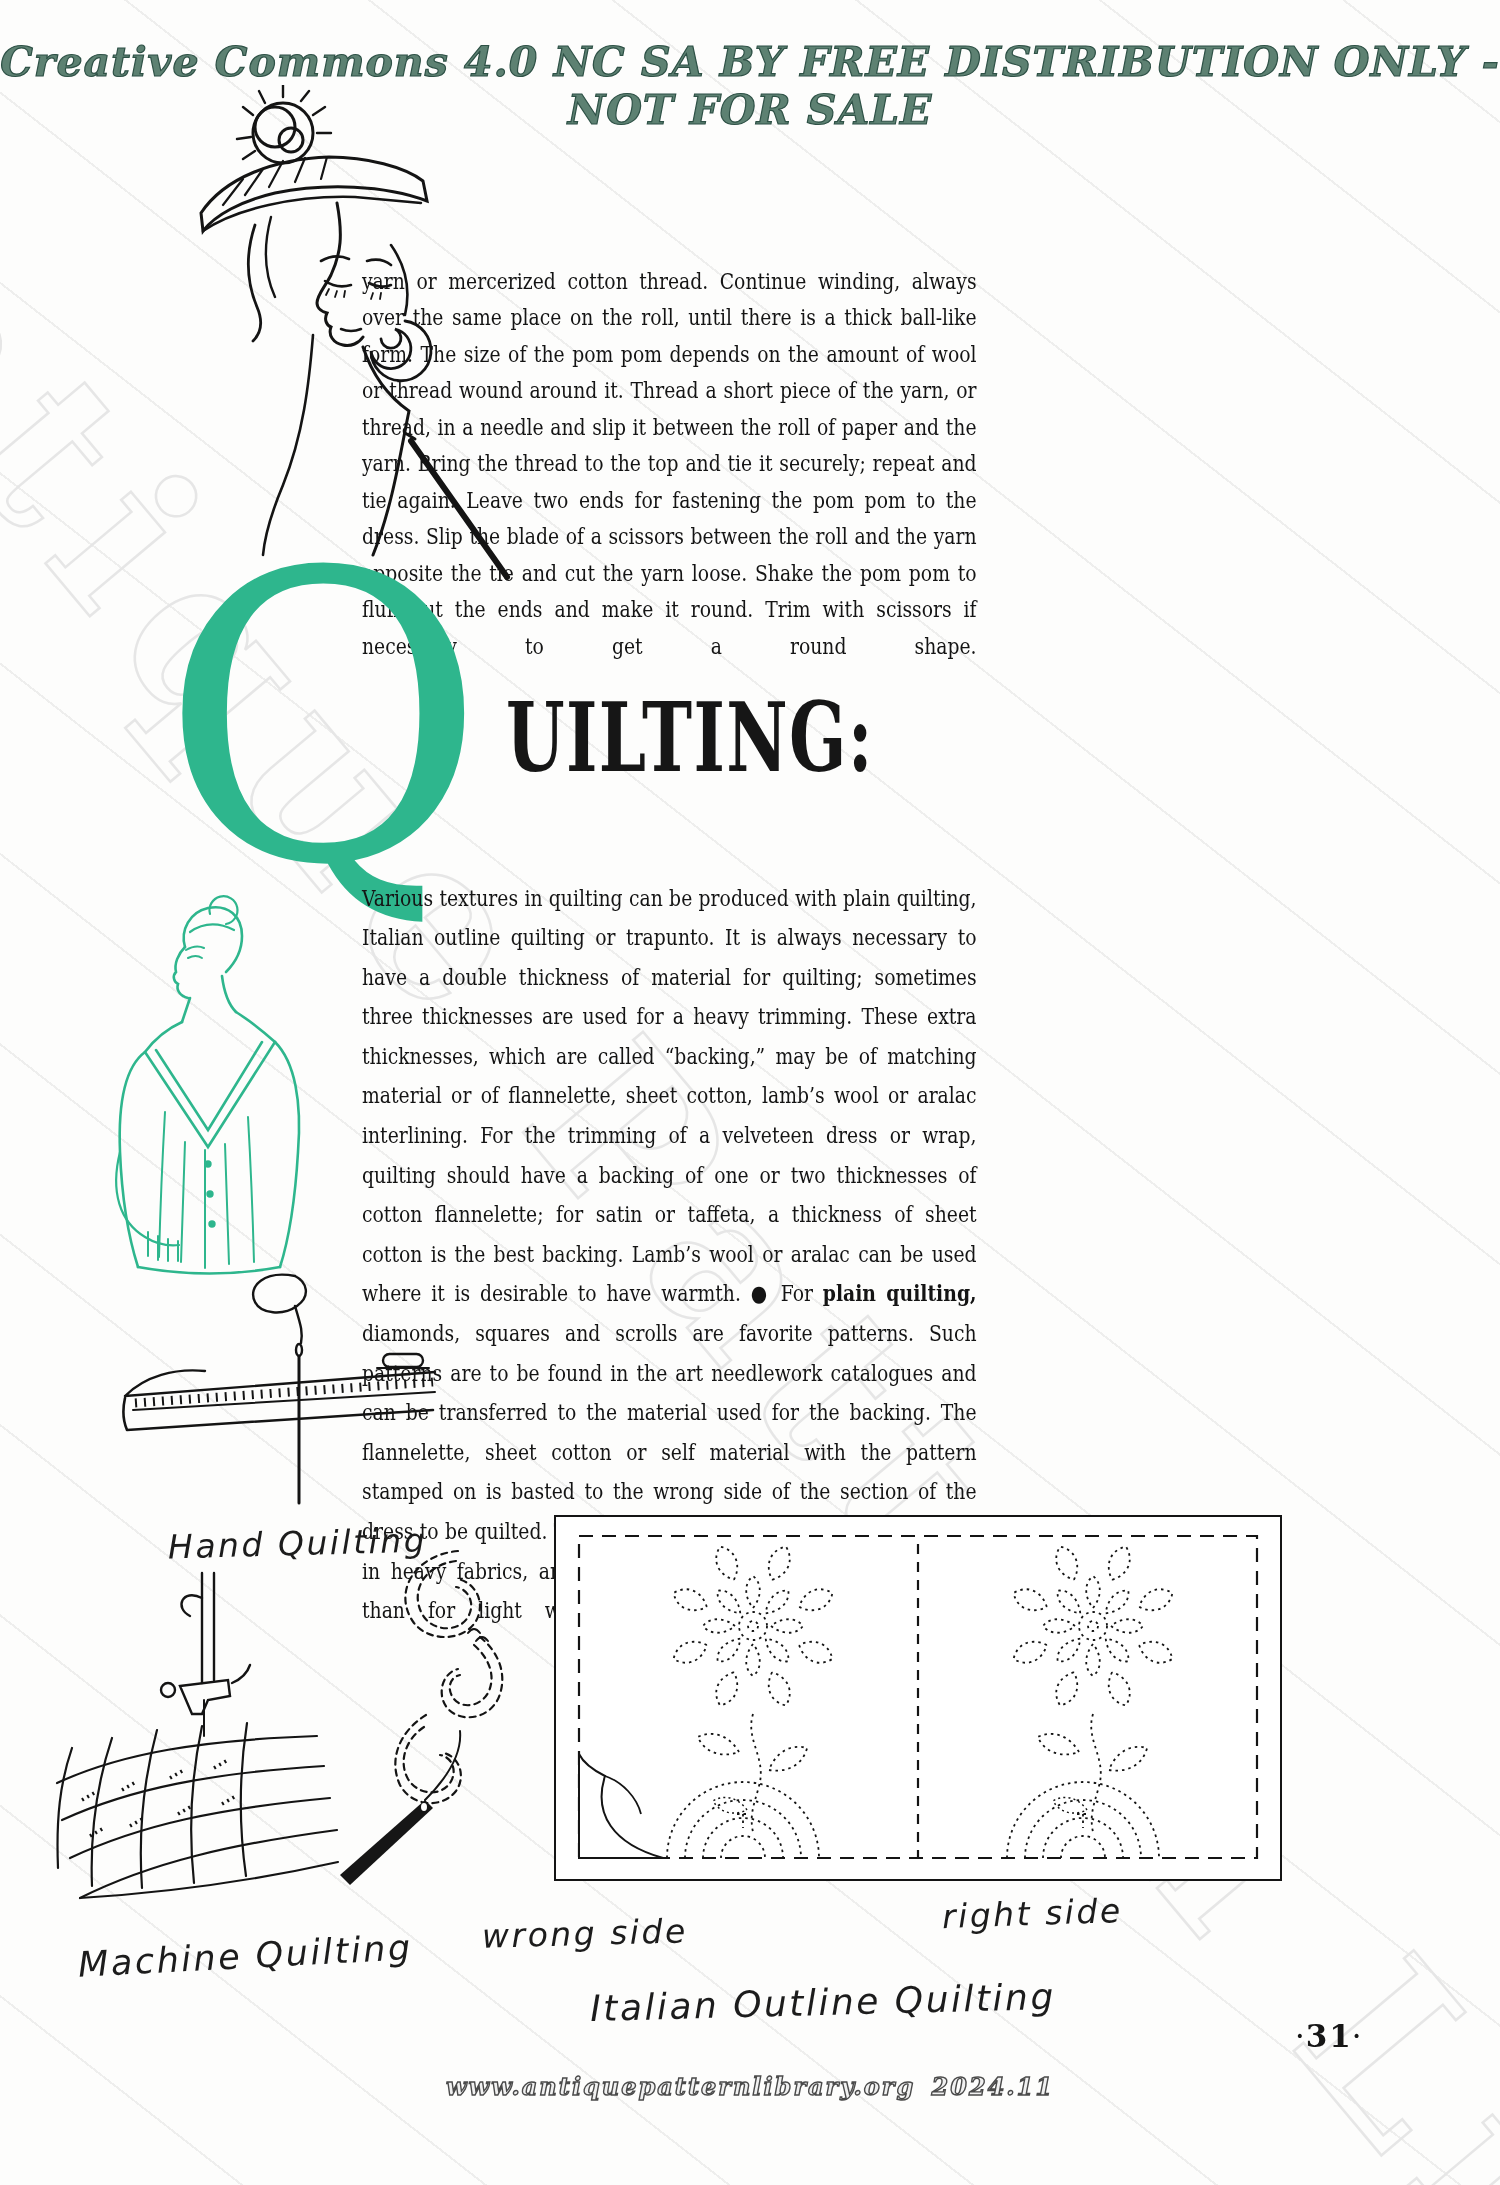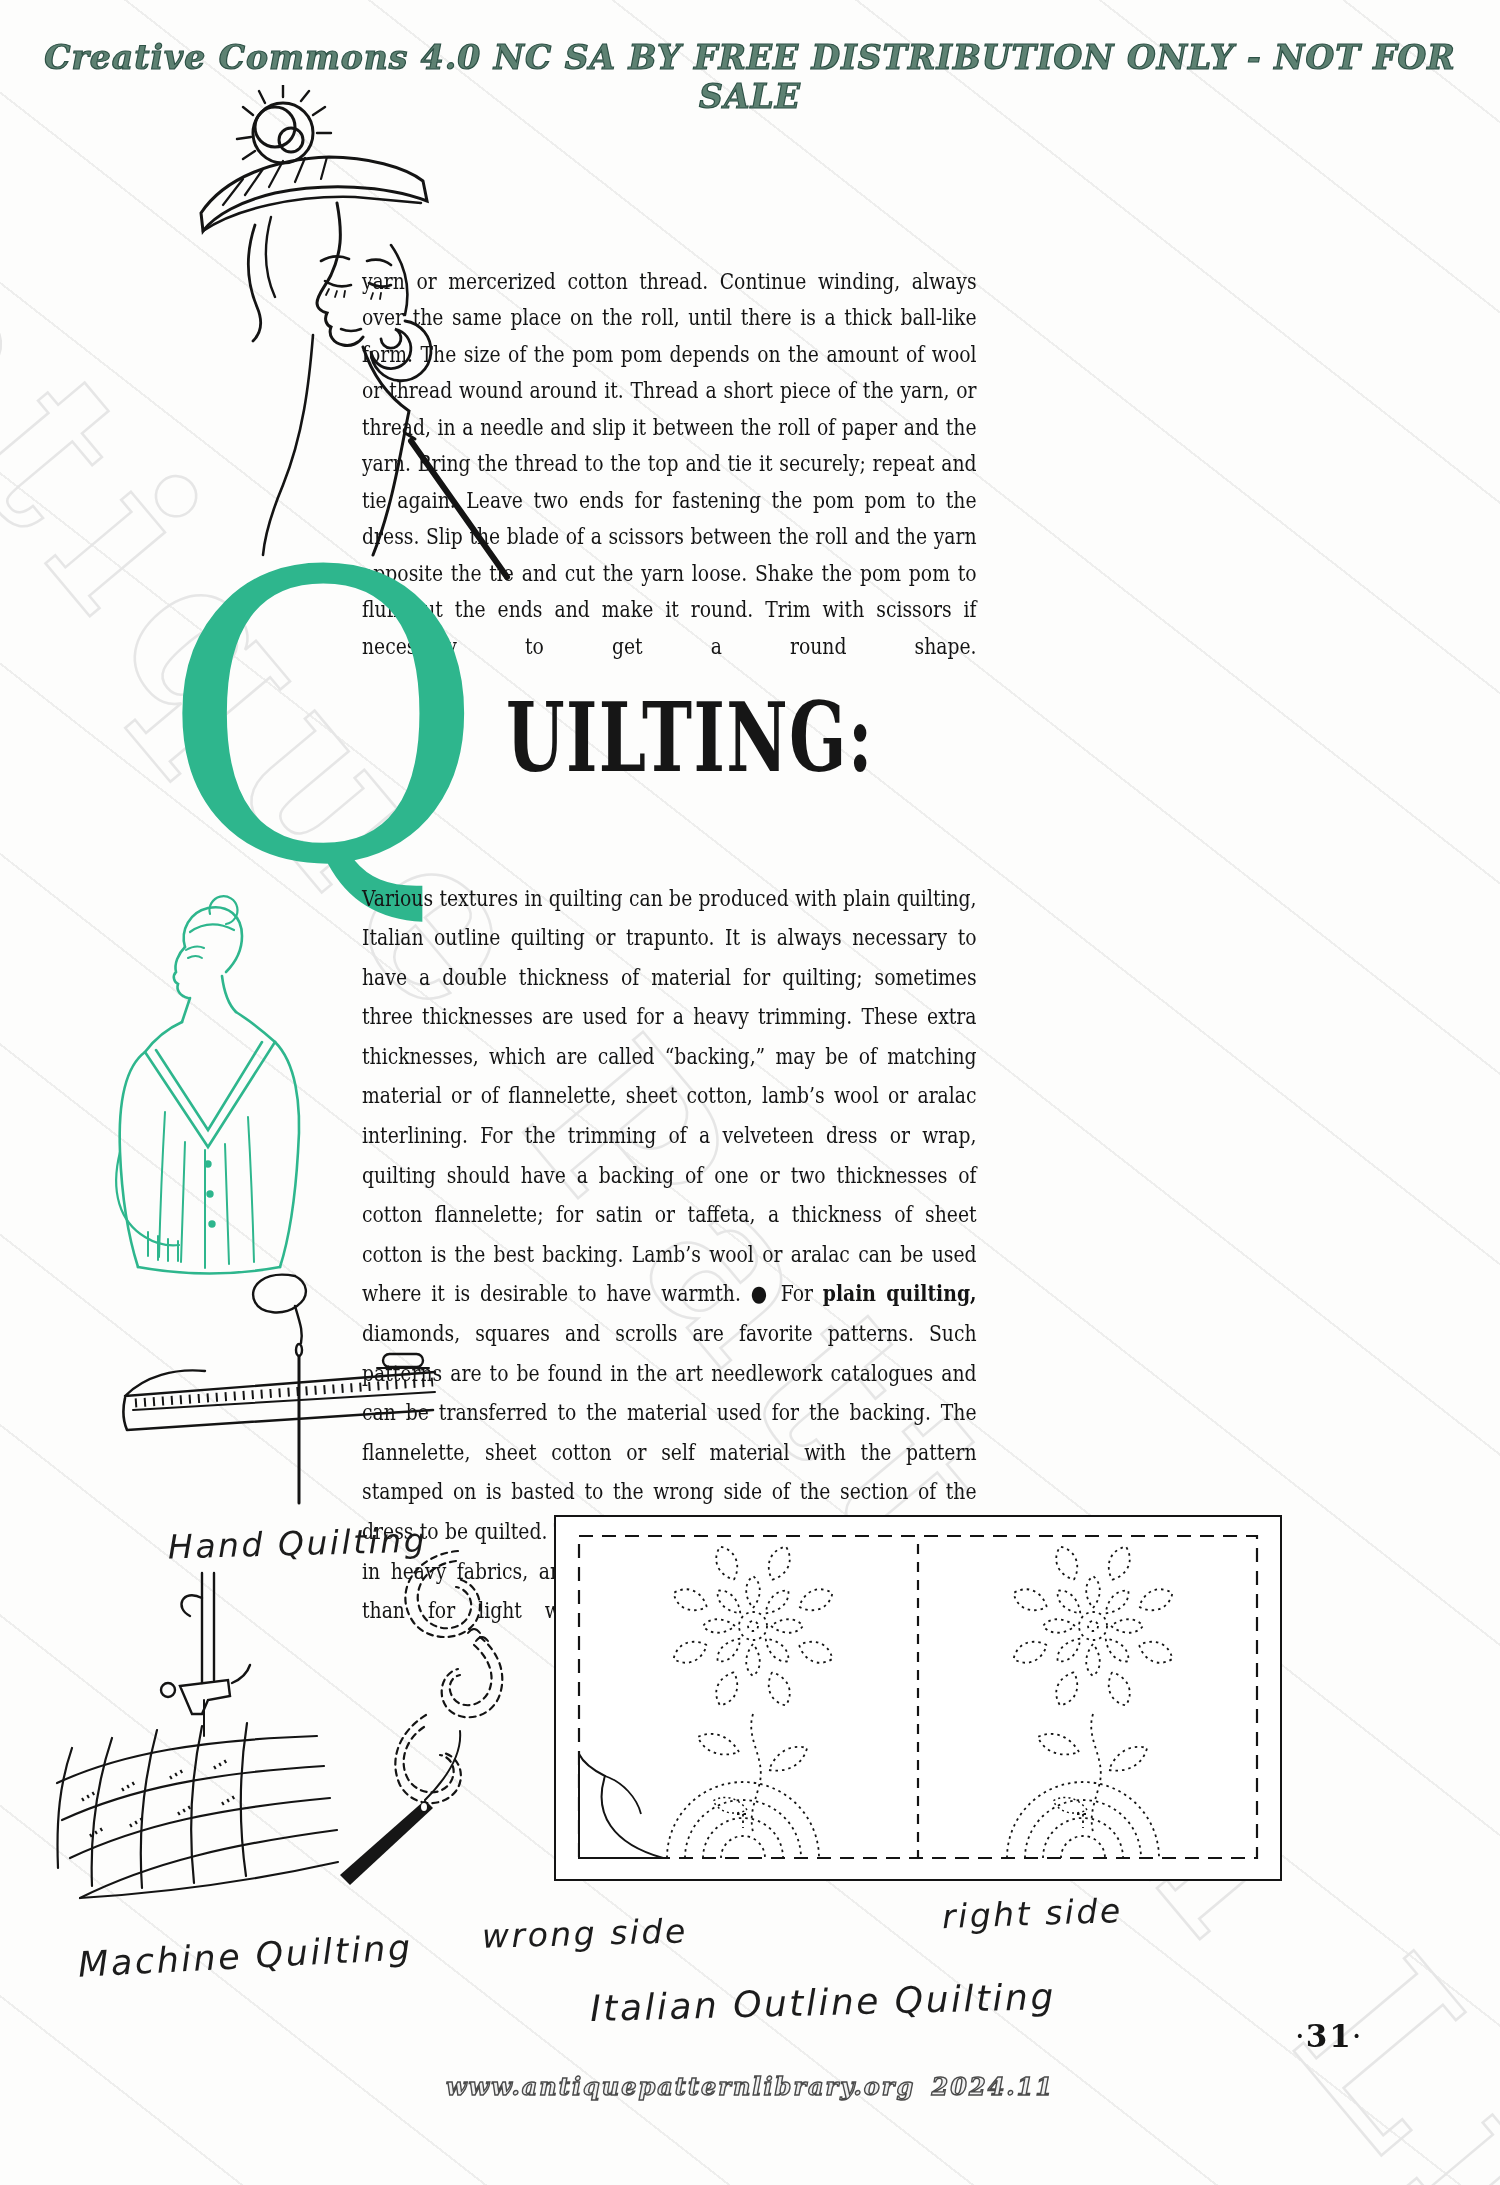--- a/index.html
+++ b/index.html
@@ -20,21 +20,21 @@
     font-family:"DejaVu Serif",serif;font-weight:bold;font-size:215px;
     letter-spacing:28px;color:transparent;
     -webkit-text-stroke:2.5px #e6e6e6;
     transform:rotate(50deg);transform-origin:left top;pointer-events:none;
   }
   .layer{position:absolute;z-index:1;}
 
   
   .license{
     left:0;top:38px;width:100%;text-align:center;
-    font-style:italic;font-weight:bold;font-size:33px;letter-spacing:1px;
+    font-style:italic;font-weight:bold;font-size:41px;letter-spacing:1px;
     color:#5d8172;-webkit-text-stroke:1.2px #2e5146;
   }
 
   
   .bodytext{
     text-align:justify;text-align-last:justify;
     transform:scaleX(0.835);transform-origin:left top;
     font-size:22.5px;color:#141414;
   }
   .para-pompom{left:362px;top:240px;width:736px;line-height:36.5px;}

